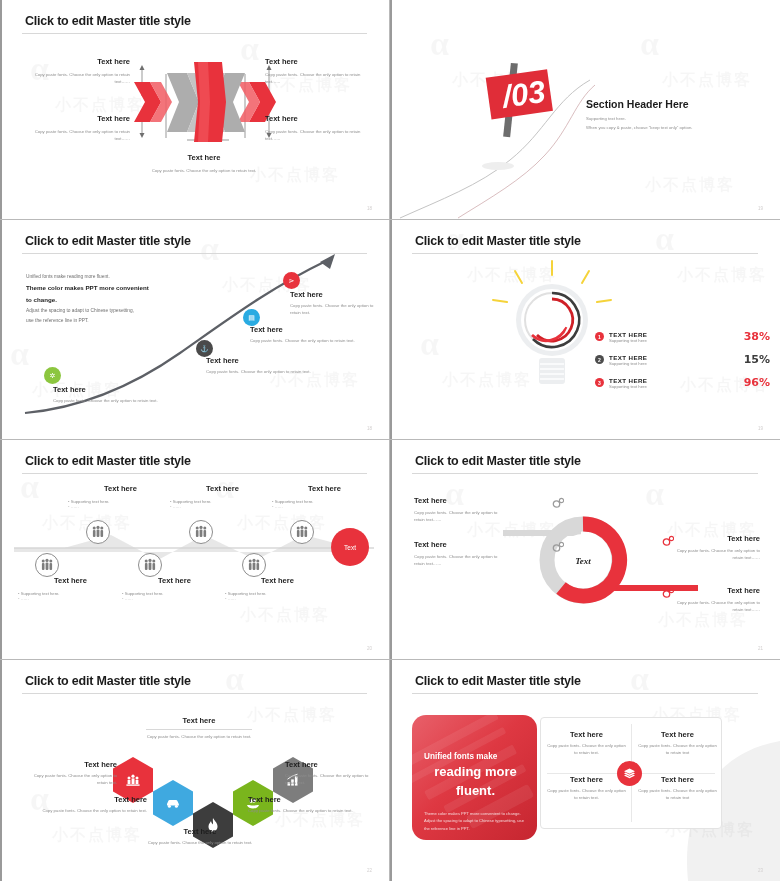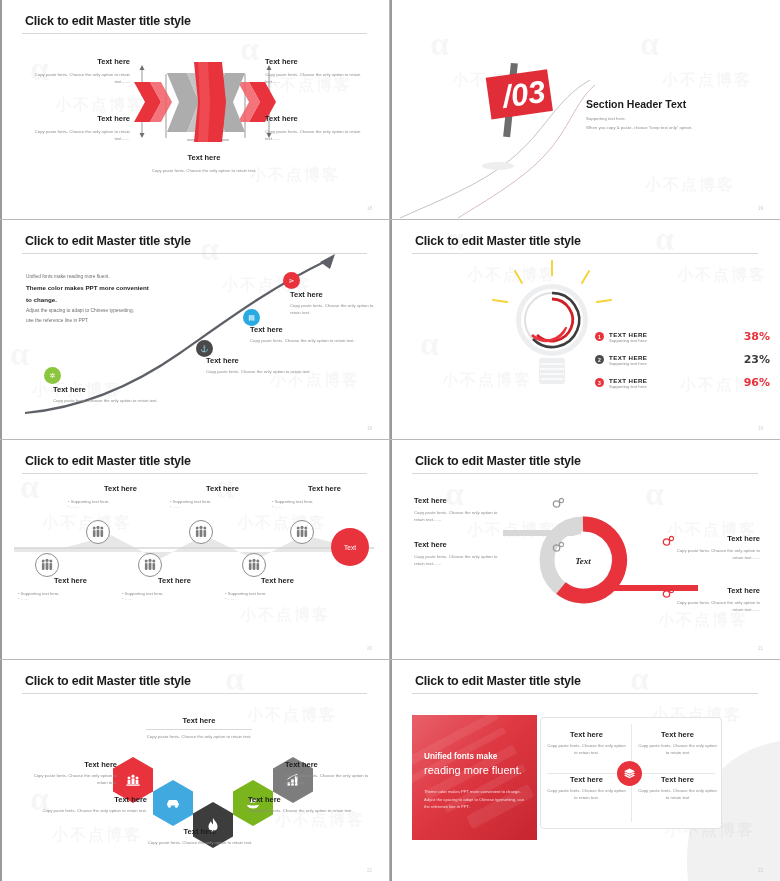--- a/index.html
+++ b/index.html
@@ -43,21 +43,21 @@
   
   .pcircle{ position:absolute; width:24px;height:24px;border-radius:50%;
             border:1px solid #8d8d8d; background:#fff; display:flex;align-items:center;justify-content:center;}
 
   
   .hx { position:absolute; width:40px; height:46px;
         clip-path: polygon(50% 0,100% 25%,100% 75%,50% 100%,0 75%,0 25%);
         display:flex; align-items:center; justify-content:center; }
 
   
-  .redpanel{ position:absolute; border-radius:0; overflow:hidden;
+  .redpanel{ position:absolute; border-radius:14px; overflow:hidden;
              background:linear-gradient(135deg,#e8606a 0%,#de3842 45%,#c62630 100%); }
   .gridbox{ position:absolute; border:1px solid #e3e3e3; border-radius:4px; background:#fff; }
 </style>
 </head>
 <body>
 
 <div class="page">
 <div class="grid">
 
   <div class="slide s1 c1 r1">
@@ -144,21 +144,21 @@
 
     <svg width="160" height="130" style="position:absolute;left:80px;top:55px;">
       <rect x="37" y="8" width="7" height="74" fill="#6d6d6d" transform="rotate(6 40 45)"></rect>
       <g transform="rotate(-8 66 36)">
         <rect x="18" y="16" width="62" height="42" fill="#e02d38"></rect>
         <text x="32" y="48" font-family="Liberation Sans, sans-serif" font-size="31" font-weight="bold" fill="#ffffff" font-style="italic">/03</text>
       </g>
     </svg>
 
     <div style="position:absolute;left:196px;top:98px;">
-      <div style="font-size:10.5px;font-weight:bold;color:#1c1c1c;">Section Header Text</div>
+      <div style="font-size:10.5px;font-weight:bold;color:#1c1c1c;">Section Header Here</div>
       <div style="font-size:4.3px;color:#8e8e8e;margin-top:6px;">Supporting text here.</div>
       <div style="font-size:4.3px;color:#8e8e8e;margin-top:4px;">When you copy &amp; paste, choose "keep text only" option.</div>
     </div>
     <div class="pgno">19</div>
   </div>
 
   <div class="slide c1 r2">
     <div class="wm" style="left:200px;top:10px;">α</div>
     <div class="wm s" style="left:222px;top:55px;">小不点博客</div>
     <div class="wm" style="left:10px;top:115px;">α</div>
@@ -255,21 +255,21 @@
           <div class="subtxt">Supporting text here</div>
         </div>
         <div class="pct" style="color:#e8323c;">38%</div>
       </div>
       <div style="display:flex;align-items:center;gap:5px;margin-bottom:10px;">
         <div class="numdot" style="background:#4d4d4d;">2</div>
         <div style="flex:1;">
           <div class="bigtxt">TEXT HERE</div>
           <div class="subtxt">Supporting text here</div>
         </div>
-        <div class="pct" style="color:#3d3d3d;">23%</div>
+        <div class="pct" style="color:#3d3d3d;">15%</div>
       </div>
       <div style="display:flex;align-items:center;gap:5px;">
         <div class="numdot" style="background:#e8323c;">3</div>
         <div style="flex:1;">
           <div class="bigtxt">TEXT HERE</div>
           <div class="subtxt">Supporting text here</div>
         </div>
         <div class="pct" style="color:#e8323c;">96%</div>
       </div>
     </div>
@@ -584,21 +584,21 @@
         <g fill="#ffffff" opacity="0.35" transform="rotate(-28 60 60)">
           <rect x="-10" y="14" width="120" height="9" rx="2"></rect>
           <rect x="-10" y="32" width="120" height="7" rx="2"></rect>
           <rect x="10" y="52" width="100" height="10" rx="2"></rect>
           <rect x="20" y="74" width="90" height="8" rx="2"></rect>
           <rect x="35" y="94" width="70" height="14" rx="3"></rect>
         </g>
       </svg>
       <div style="position:absolute;left:12px;top:36px;right:10px;">
         <div style="font-size:8.2px;font-weight:bold;color:#fff;line-height:1.45;">Unified fonts make</div>
-        <div style="font-size:11px;font-weight:normal;color:#fff;line-height:1.45;">reading more fluent.</div>
+        <div style="font-size:13px;font-weight:bold;color:#fff;line-height:1.45;text-align:center;">reading more fluent.</div>
         <div style="font-size:4.1px;color:rgba(255,255,255,.8);margin-top:9px;line-height:1.9;">Theme color makes PPT more convenient to change.</div>
         <div style="font-size:4.1px;color:rgba(255,255,255,.8);line-height:1.9;">Adjust the spacing to adapt to Chinese typesetting, use</div>
         <div style="font-size:4.1px;color:rgba(255,255,255,.8);line-height:1.9;">the reference line in PPT.</div>
       </div>
     </div>
 
     <div style="position:absolute;left:227px;top:101px;width:25px;height:25px;border-radius:50%;background:#e8323c;display:flex;align-items:center;justify-content:center;">
       <svg width="13" height="13" viewBox="0 0 13 13">
             <g fill="#fff">
               <path d="M6.5,1.6 L12,4.2 L6.5,6.8 L1,4.2 Z"></path>

